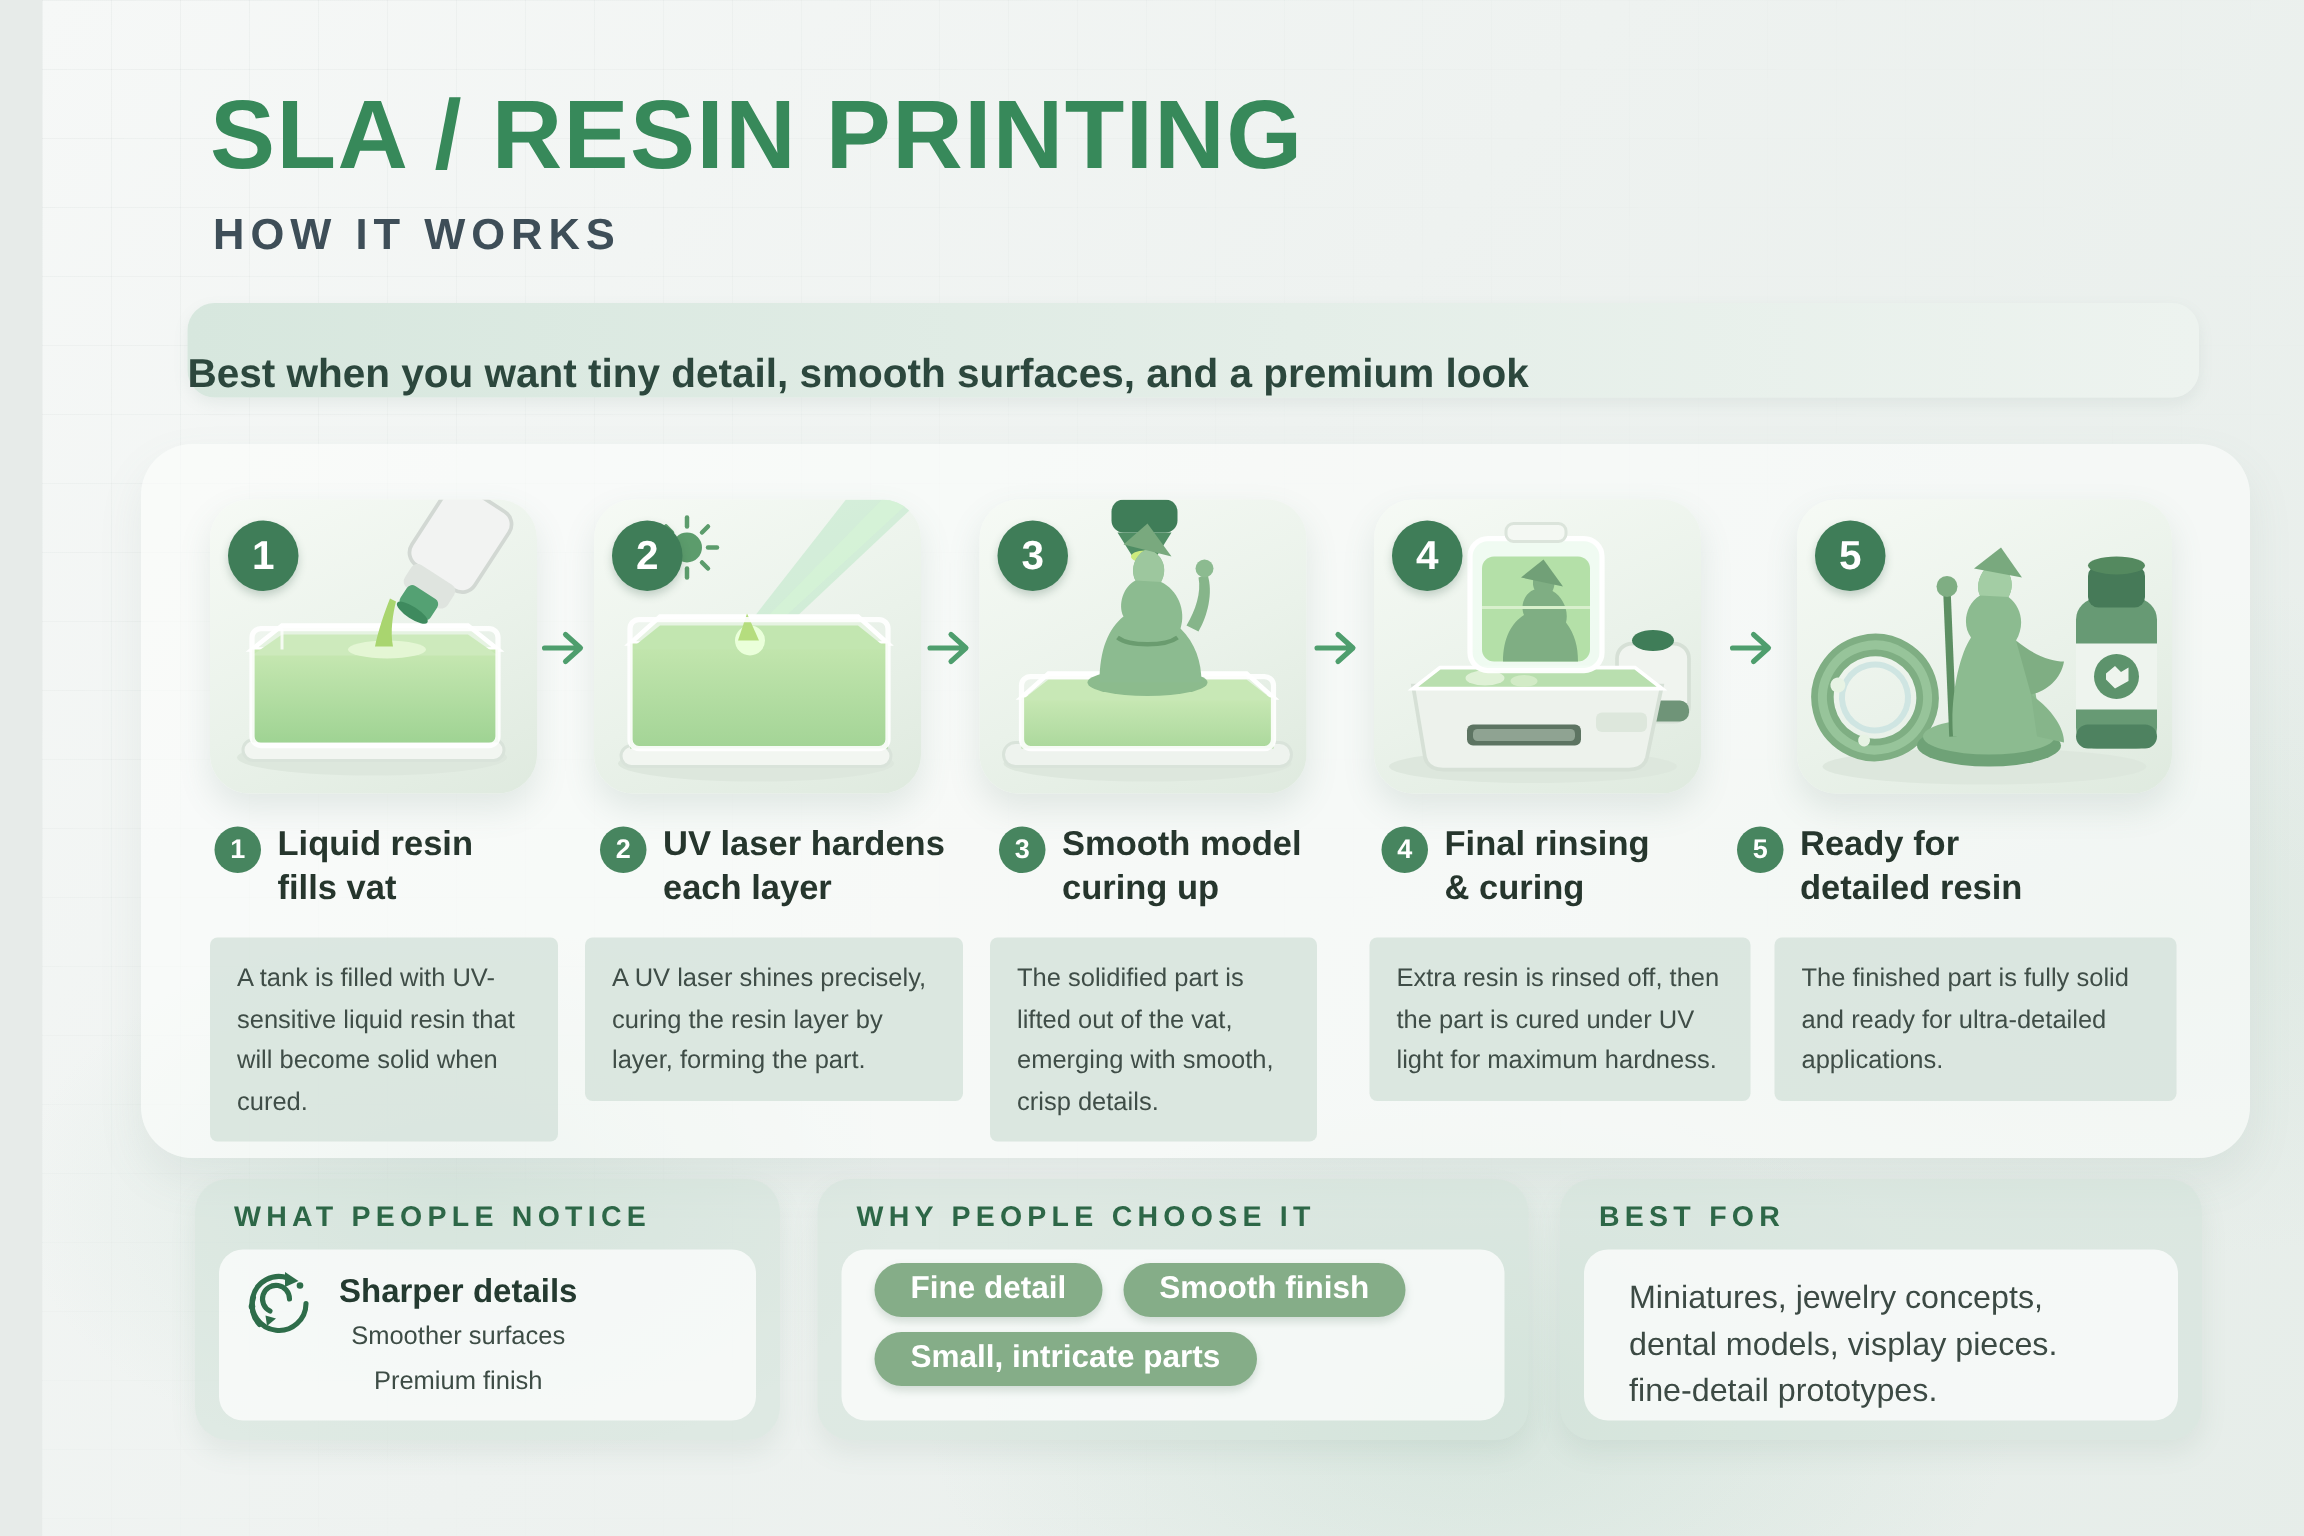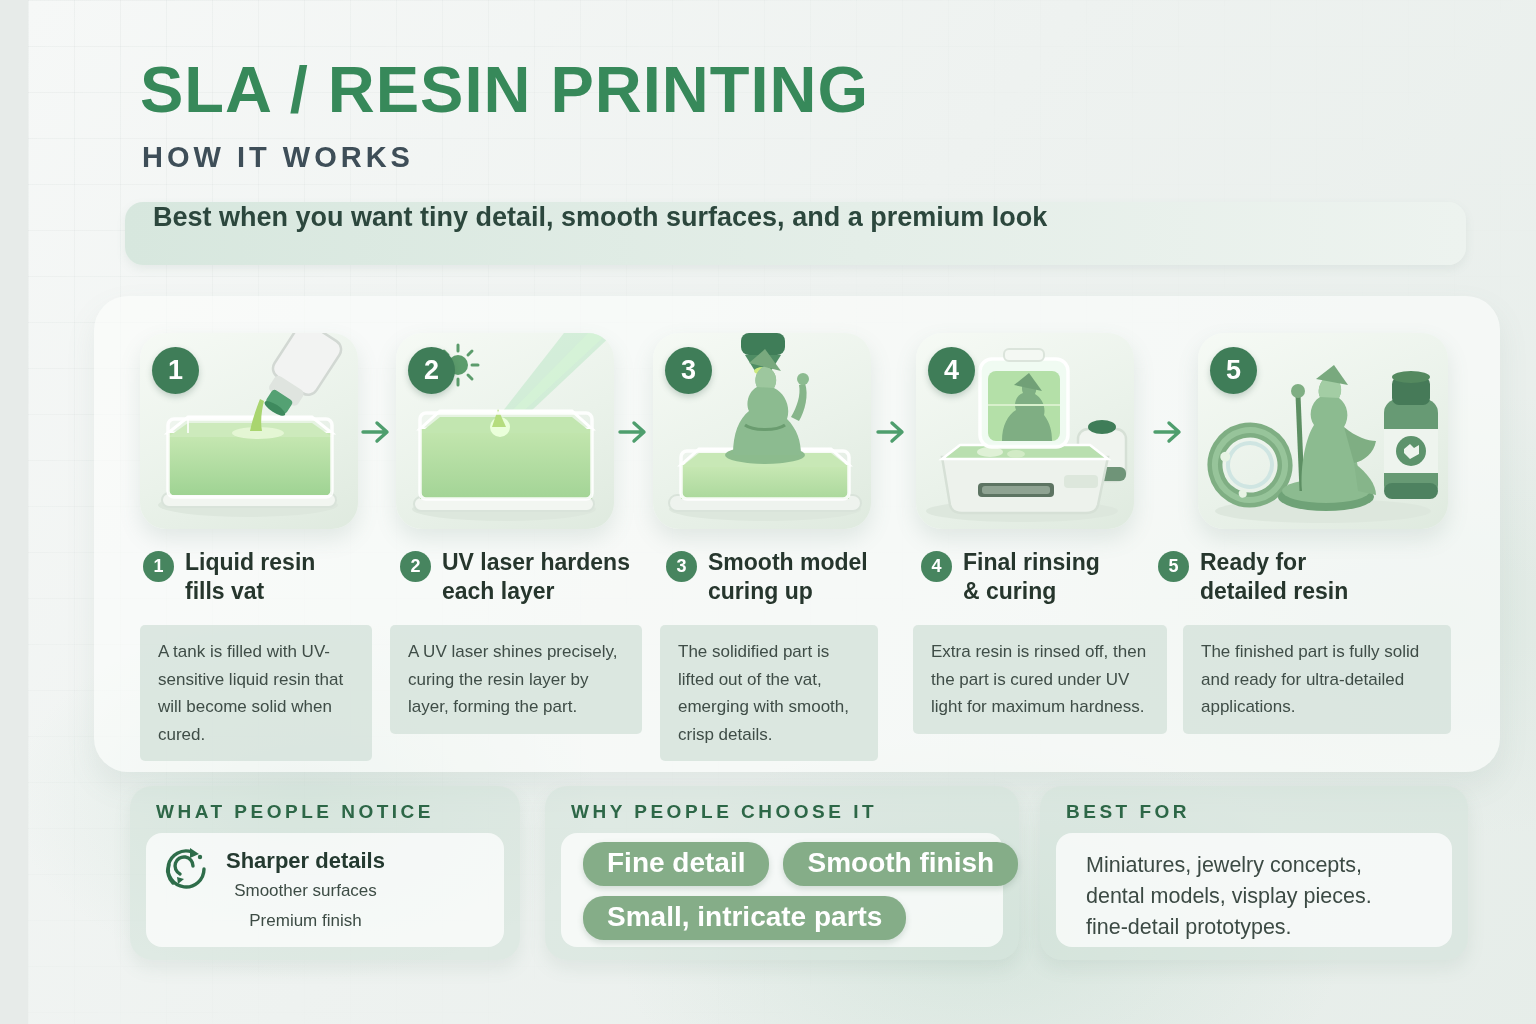--- a/index.html
+++ b/index.html
@@ -26,21 +26,21 @@
   }
 
   
   .title { position:absolute; left:112px; top:52px; font-size:65px; font-weight:800;
            letter-spacing:1px; color:#37895a; }
   .subtitle { position:absolute; left:114px; top:141px; font-size:29px; font-weight:700;
               letter-spacing:4px; color:#3e4e58; }
   .banner {
     position:absolute; left:97px; top:202px; width:1341px; height:63px; border-radius:18px;
     background:linear-gradient(90deg, #d7e7de 0%, #e4eee8 55%, #edf3ef 100%);
-    display:flex; align-items:flex-start; padding-left:28px;
+    display:flex; align-items:flex-end; 
     box-shadow:0 4px 10px rgba(110,140,125,0.10);
   }
   .banner span { font-size:27px; font-weight:700; color:#2c473d; }
 
   
   .process-panel {
     position:absolute; left:66px; top:296px; width:1406px; height:476px; border-radius:34px;
     background:rgba(251,253,252,0.62);
     box-shadow:0 14px 30px rgba(110,140,125,0.10);
   }
@@ -83,21 +83,21 @@
 
   .notice-body { position:absolute; left:14px; top:10px; display:flex; gap:14px; }
   .notice-lines { padding-top:2px; }
   .notice-highlight { font-size:22px; font-weight:700; color:#243a30; line-height:31px; }
   .notice-item { font-size:17px; color:#3d4c45; line-height:30px;text-align:center; }
 
   .pill-rows { position:absolute; left:22px; top:9px; display:flex; flex-direction:column; gap:10px; }
   .pill-row { display:flex; gap:14px; }
   .pill {
     background:#85ad88; color:#fff; border-radius:21px; padding:5px 24px 7px;
-    font-size:28px; font-weight:600; box-shadow:0 3px 6px rgba(80,120,95,0.22);
+    font-size:21px; font-weight:600; box-shadow:0 3px 6px rgba(80,120,95,0.22);
     white-space:nowrap;
   }
 
   .best-lines { position:absolute; left:30px; top:17px; }
   .best-line { font-size:21.5px; color:#3c4a44; line-height:31px; }
 </style>
 </head>
 <body>
 
 <div class="canvas">

